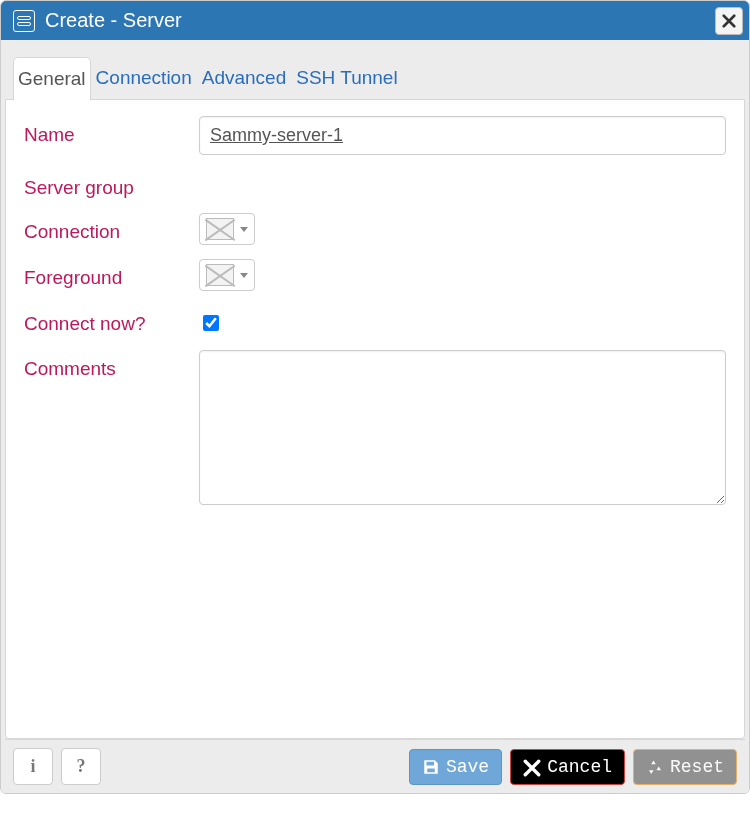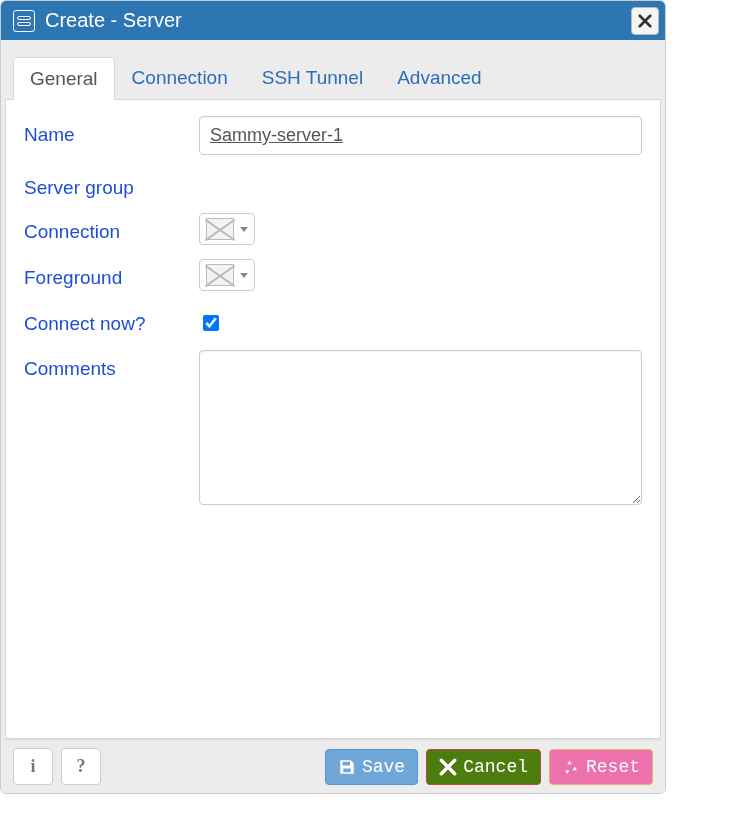--- a/index.html
+++ b/index.html
@@ -4,21 +4,21 @@
 <style>
   * { box-sizing: border-box; }
   body {
     margin: 0;
     font-family: "Helvetica Neue", Helvetica, Arial, sans-serif;
     font-size: 18px;
     color: #333;
     background: #fff;
   }
   .dialog {
-    width: 666px;
+    width: 750px;
     border: 1px solid #ccc;
     border-radius: 6px;
     overflow: hidden;
     position: relative;
   }
   .titlebar {
     background: #2c76b4;
     color: #fff;
     padding: 8px 12px;
     display: flex;
@@ -64,21 +64,21 @@
     padding: 4px 4px 0 4px;
   }
   .tabs {
     display: flex;
     gap: 0;
     padding-top: 12px;
     padding-left: 8px;
     font-size: 19px;
   }
   .tab {
-    padding: 10px 16px;
+    padding: 10px 4px;
     color: #2a6ebb;
     cursor: pointer;
     border: 1px solid transparent;
     border-bottom: none;
     border-radius: 5px 5px 0 0;
   }
   .tab.active {
     background: #fff;
     color: #555;
     border-color: #d7d7d7;
@@ -93,21 +93,21 @@
     min-height: 640px;
   }
   .form-row {
     display: flex;
     align-items: flex-start;
     margin-bottom: 14px;
   }
   .form-row .label {
     width: 175px;
     padding-top: 8px;
-    color: #1d4ed8;
+    color: #be185d;
     font-size: 19px;
   }
   .form-row .control { flex: 1; }
   input[type=text], textarea, .select {
     width: 100%;
     font-size: 18px;
     padding: 8px 10px;
     border: 1px solid #ccc;
     border-radius: 4px;
     box-shadow: inset 0 1px 2px rgba(0,0,0,.06);
@@ -215,26 +215,27 @@
     font-weight: bold;
     color: #777;
     font-family: Georgia, serif;
   }
   .btn.save-btn {
     background: #6fa8d8;
     border-color: #5a96c9;
     color: #fff;
   }
   .btn.cancel-btn {
-    background: #4d7c0f;
+    background: #000000;
     border-color: #c9433f;
     color: #fff;
+    align-items: flex-end;
   }
   .btn.reset-btn {
-    background: #ec4899;
+    background: #737373;
     border-color: #e09d3e;
     color: #fff;
     opacity: .75;
     align-items: flex-end;
   }
   .btn svg { width: 18px; height: 18px; }
 </style>
 </head>
 <body>
 
@@ -250,22 +251,22 @@
       <svg viewBox="0 0 16 16" width="14" height="14">
           <path d="M2 2 L14 14 M14 2 L2 14" stroke="#333" stroke-width="3" stroke-linecap="round"></path>
         </svg>
     </span>
   </div>
 
   <div class="body">
     <div class="tabs">
       <div class="tab active">General</div>
       <div class="tab">Connection</div>
+      <div class="tab">Advanced</div>
       <div class="tab">SSH Tunnel</div>
-      <div class="tab">Advanced</div>
     </div>
 
     <div class="panel">
 
       <div class="form-row">
         <div class="label">Name</div>
         <div class="control">
           <input type="text" value="Sammy-server-1" style="">
         </div>
       </div>

